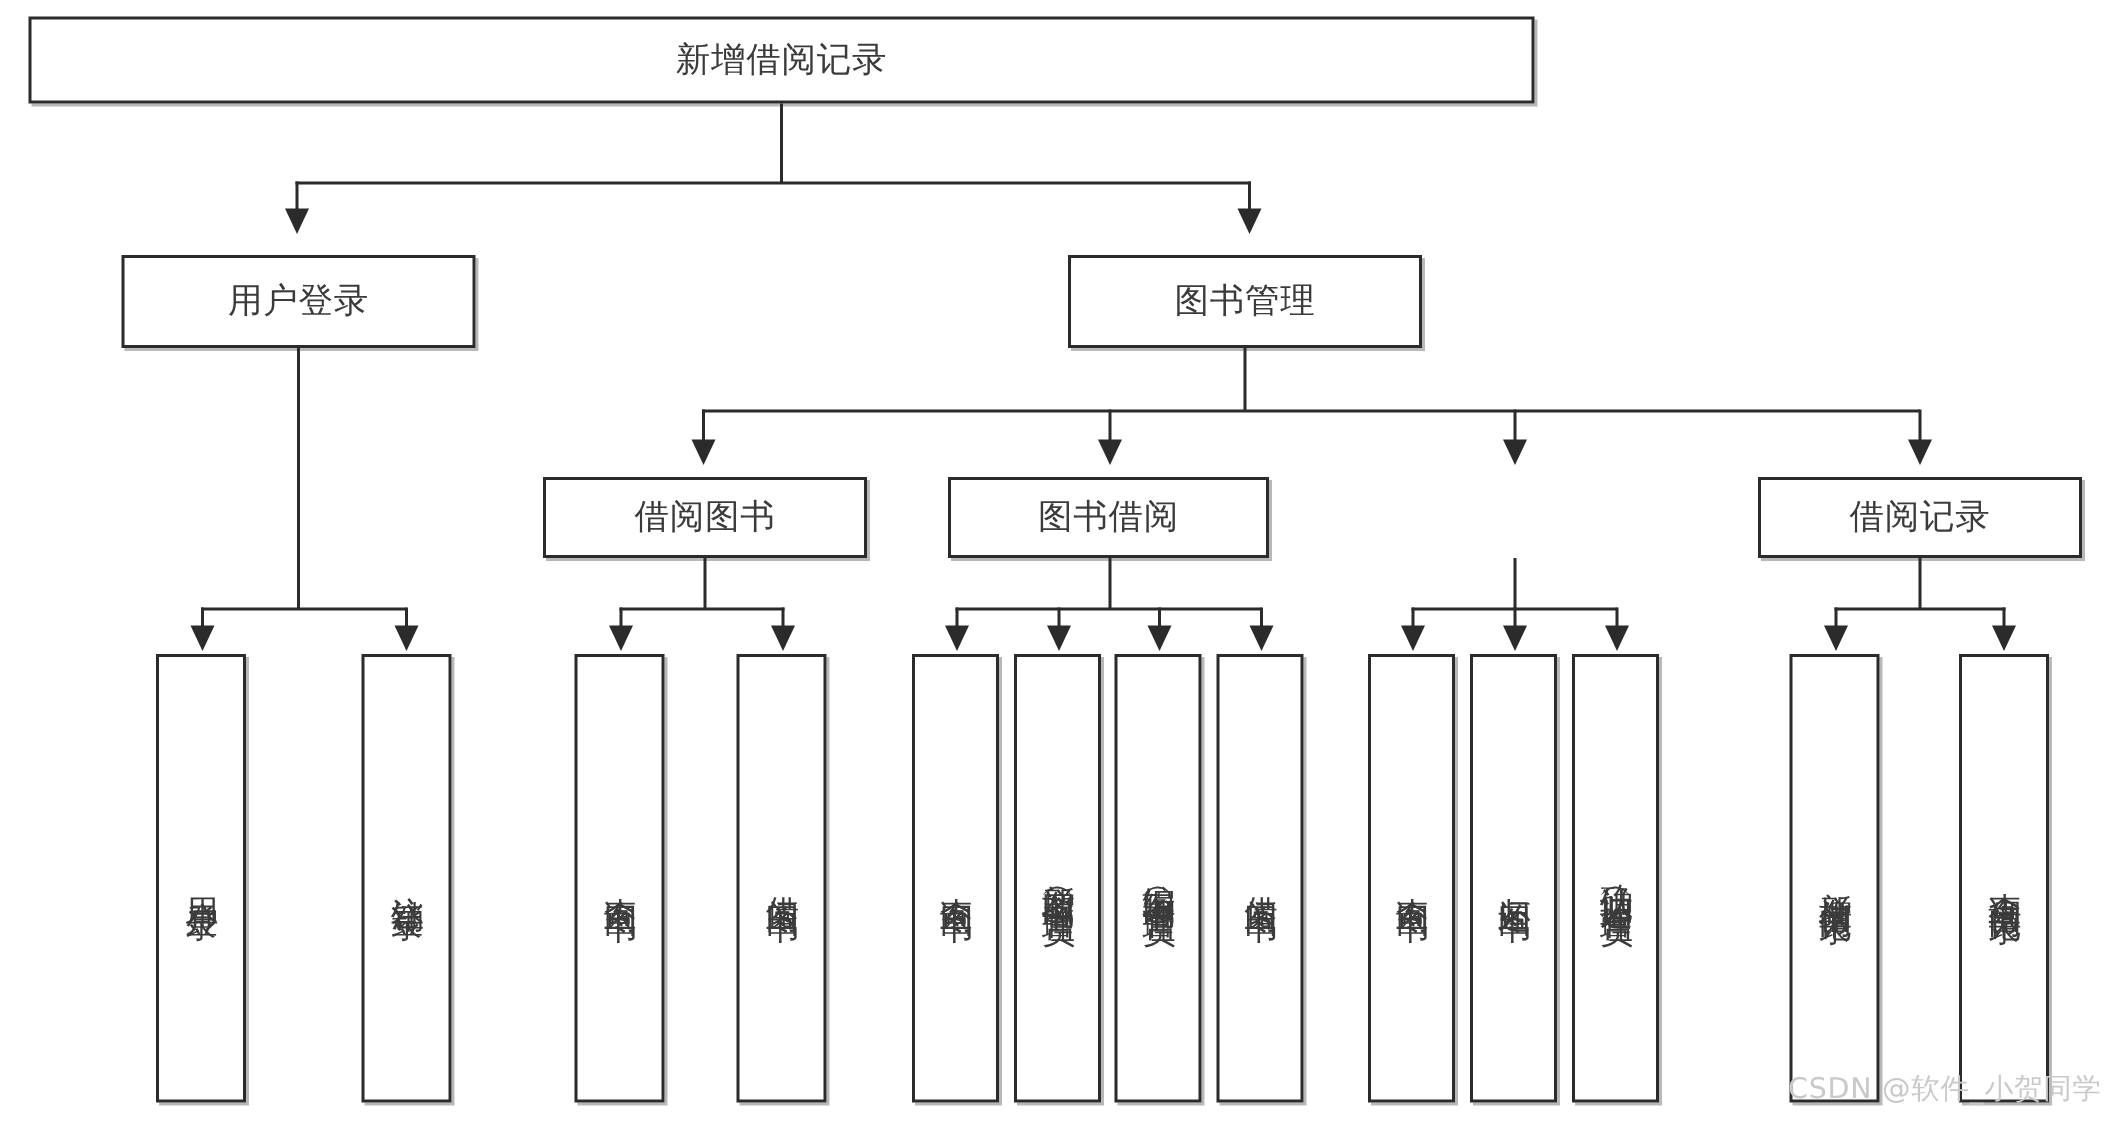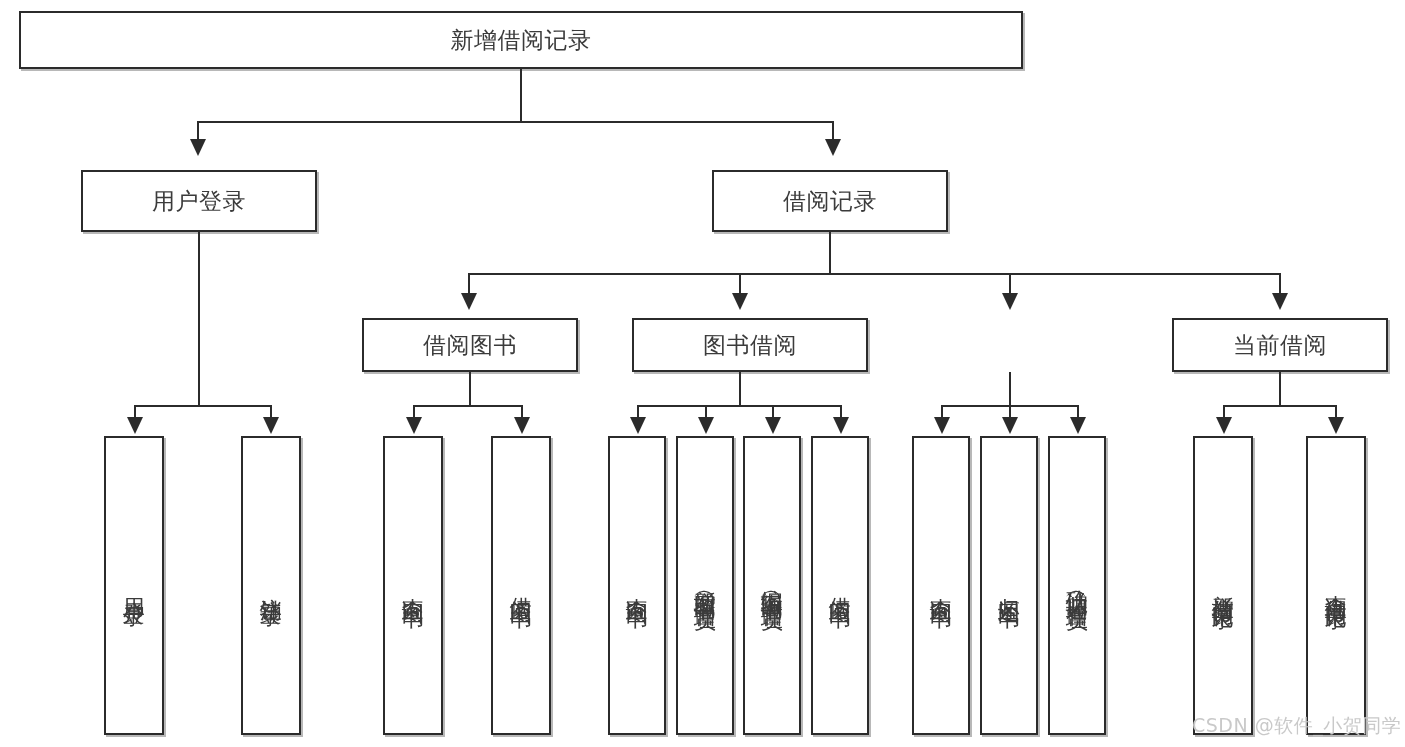--- a/index.html
+++ b/index.html
@@ -85,21 +85,21 @@
   <div class="arrow" style="left:190px; top:139px;"></div>
 
   <div class="edge v" style="left:832px; top:121px; height:20px;"></div>
   <div class="arrow" style="left:825px; top:139px;"></div>
 
   <div class="node" style="left:81px; top:170px; width:236px; height:62px;">
     <span class="node-label">用户登录</span>
   </div>
 
   <div class="node" style="left:712px; top:170px; width:236px; height:62px;">
-    <span class="node-label">借阅记录</span>
+    <span class="node-label">图书管理</span>
   </div>
 
   <div class="edge v" style="left:198px; top:232px; height:174px;"></div>
   <div class="edge h" style="left:134px; top:405px; width:137px;"></div>
   <div class="edge v" style="left:134px; top:405px; height:14px;"></div>
   <div class="arrow" style="left:127px; top:417px;"></div>
   <div class="edge v" style="left:270px; top:405px; height:14px;"></div>
   <div class="arrow" style="left:263px; top:417px;"></div>
 
   <div class="edge v" style="left:829px; top:232px; height:42px;"></div>
@@ -109,25 +109,25 @@
   <div class="edge v" style="left:739px; top:273px; height:22px;"></div>
   <div class="arrow" style="left:732px; top:293px;"></div>
   <div class="edge v" style="left:1009px; top:273px; height:22px;"></div>
   <div class="arrow" style="left:1002px; top:293px;"></div>
   <div class="edge v" style="left:1279px; top:273px; height:22px;"></div>
   <div class="arrow" style="left:1272px; top:293px;"></div>
 
   <div class="node" style="left:362px; top:318px; width:216px; height:54px;">
     <span class="node-label">借阅图书</span>
   </div>
-  <div class="node" style="left:632px; top:318px; width:236px; height:54px;">
+  <div class="node" style="left:632px; top:318px; width:214px; height:54px;">
     <span class="node-label">图书借阅</span>
   </div>
   <div class="node" style="left:1172px; top:318px; width:216px; height:54px;">
-    <span class="node-label">当前借阅</span>
+    <span class="node-label">借阅记录</span>
   </div>
 
   <div class="edge v" style="left:469px; top:372px; height:34px;"></div>
   <div class="edge h" style="left:413px; top:405px; width:110px;"></div>
   <div class="edge v" style="left:413px; top:405px; height:14px;"></div>
   <div class="arrow" style="left:406px; top:417px;"></div>
   <div class="edge v" style="left:521px; top:405px; height:14px;"></div>
   <div class="arrow" style="left:514px; top:417px;"></div>
 
   <div class="edge v" style="left:739px; top:372px; height:34px;"></div>

